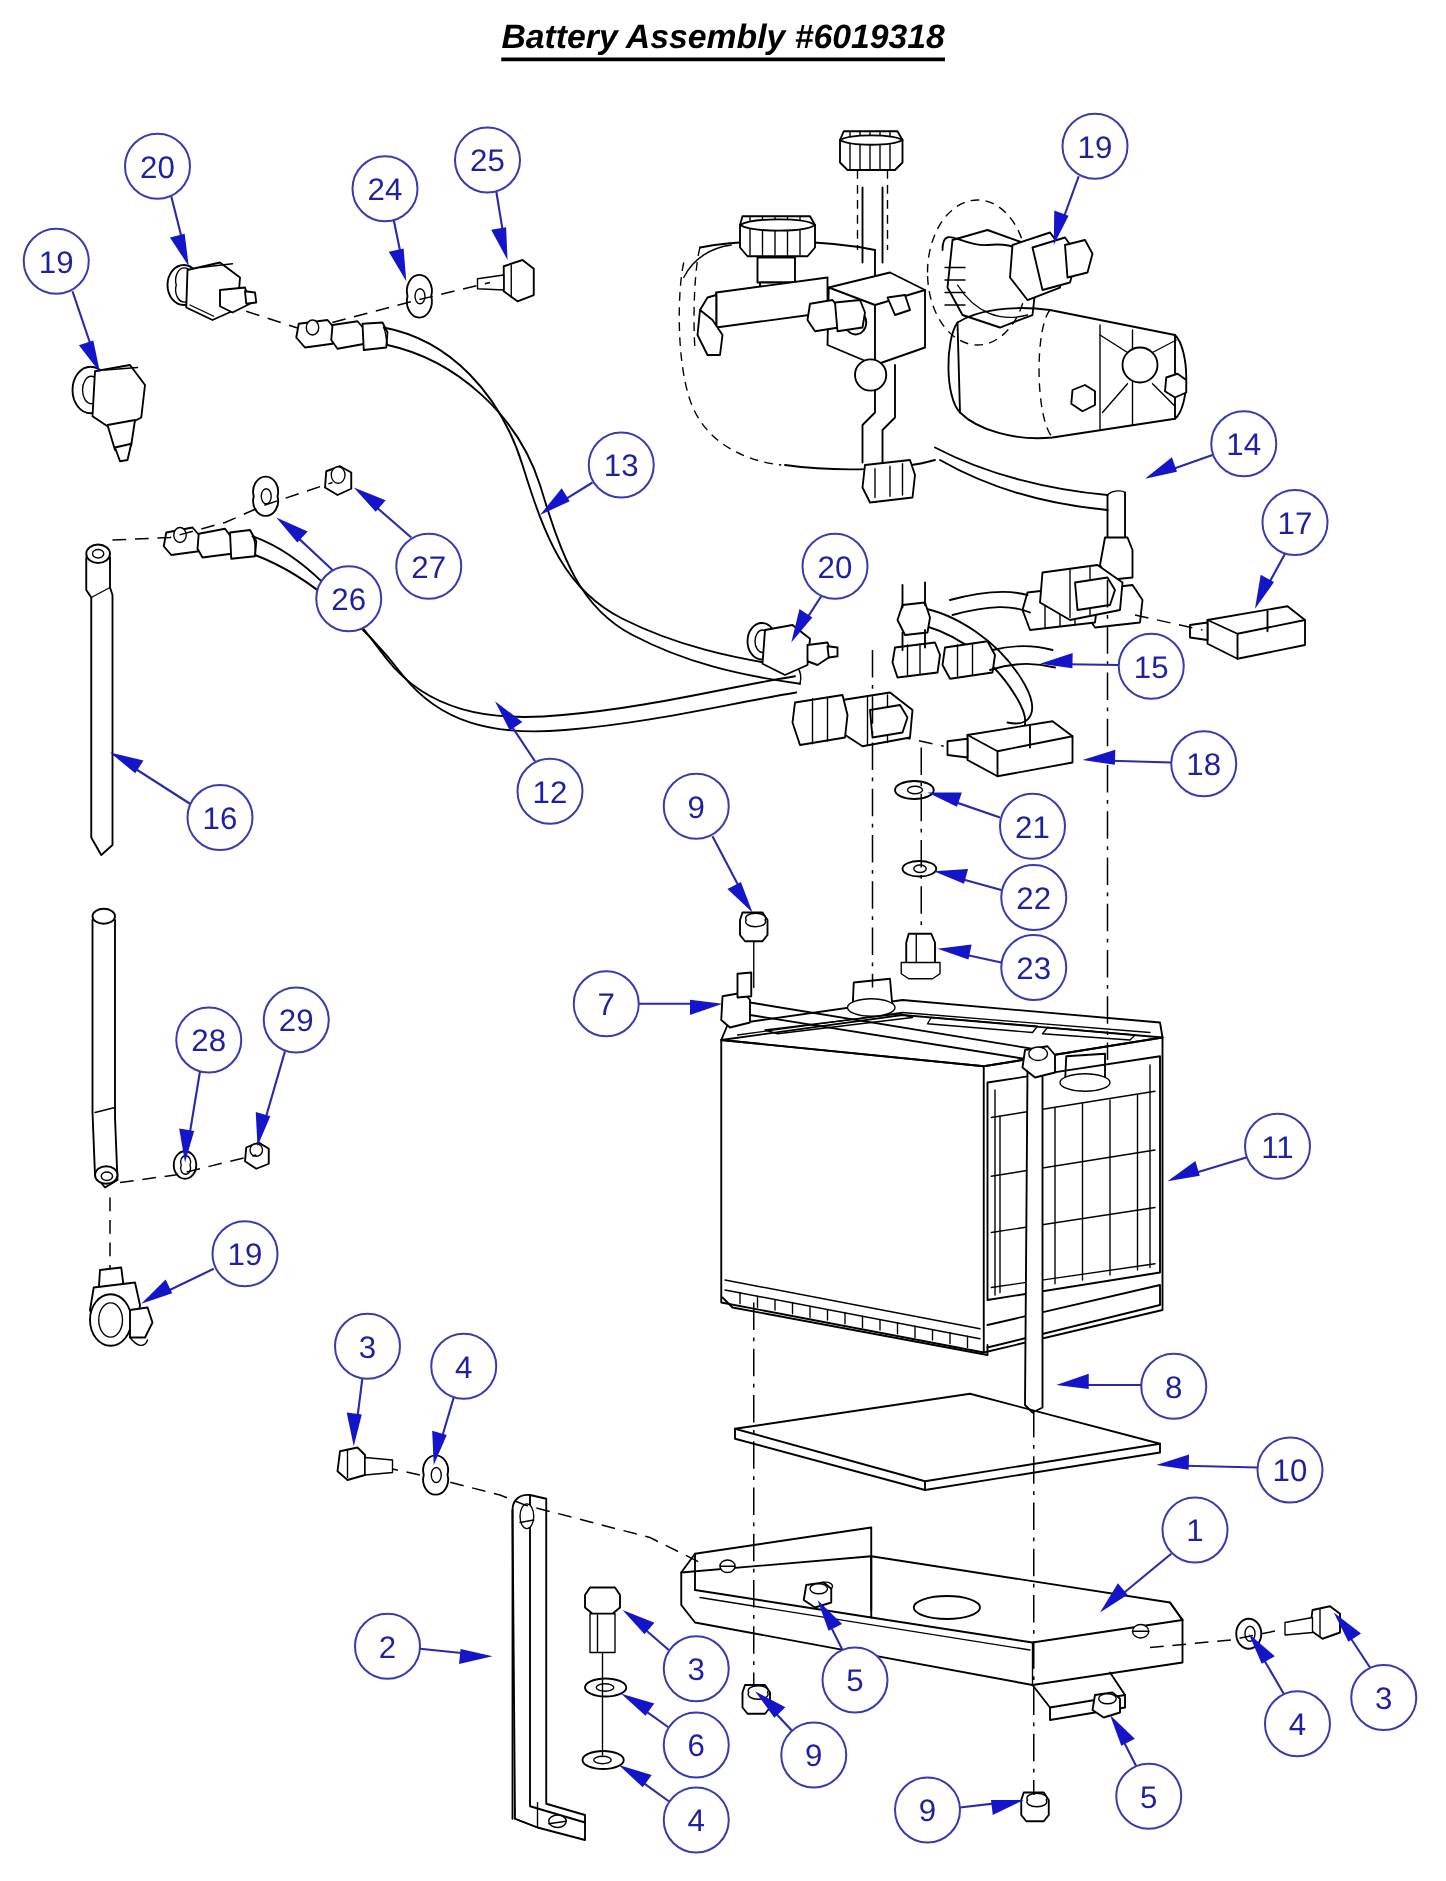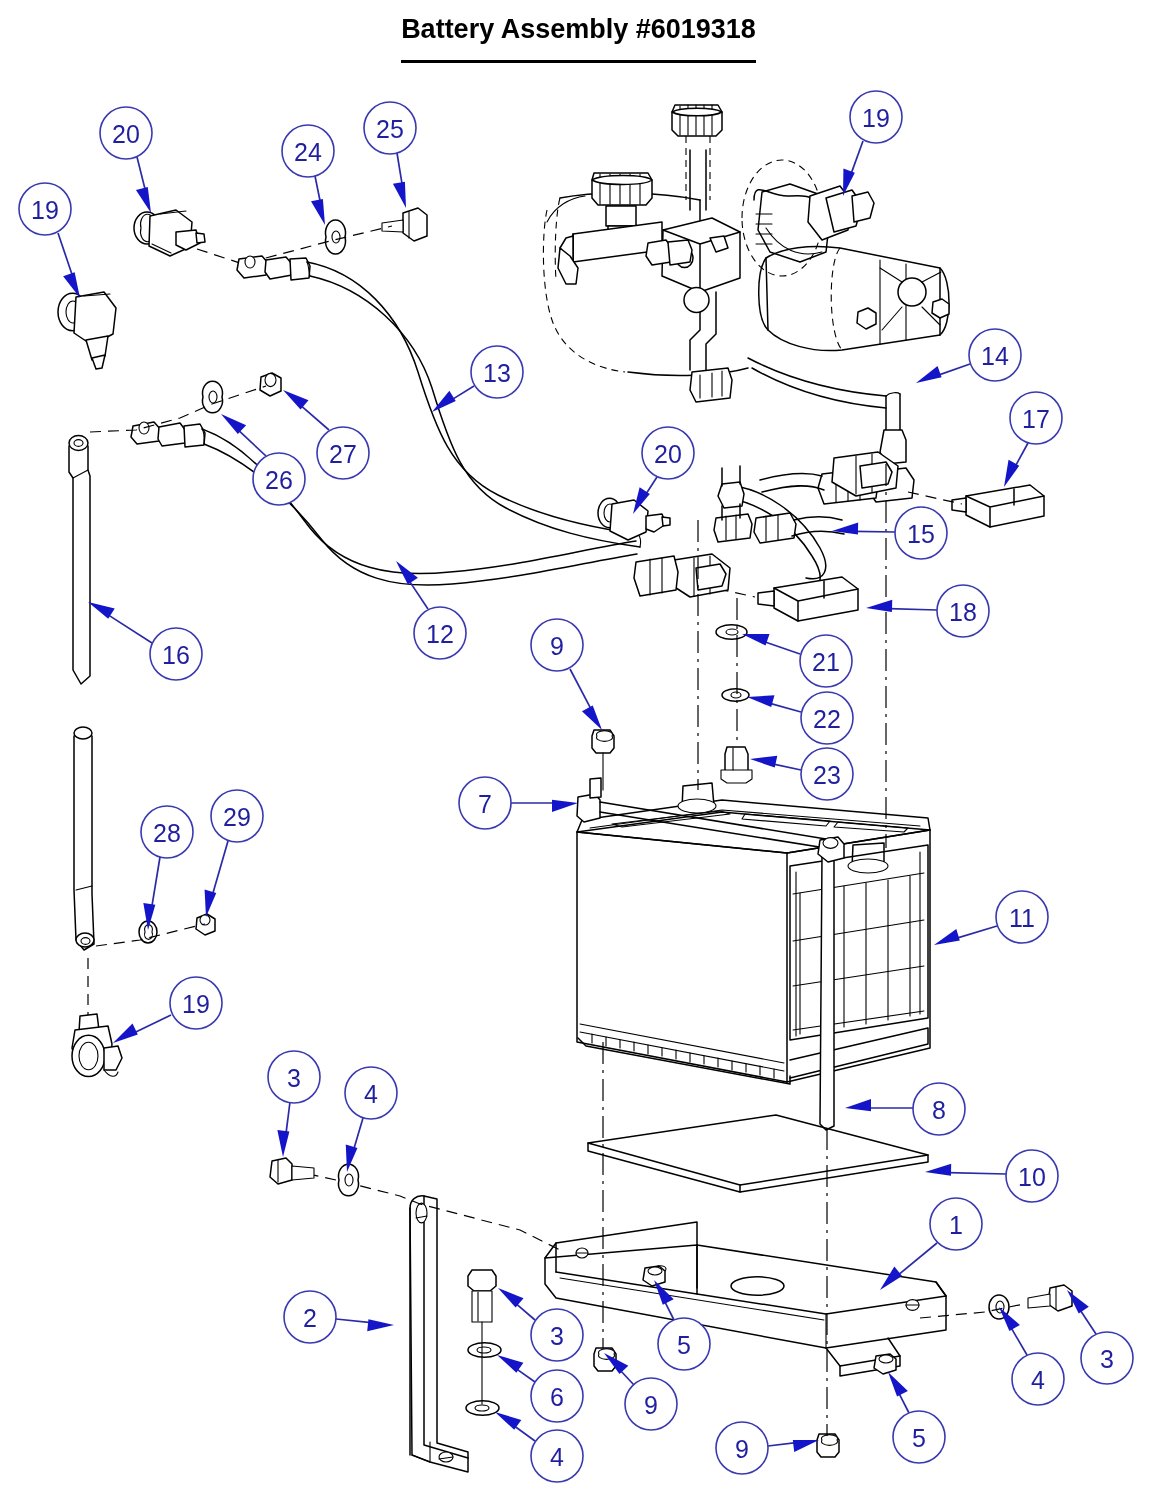--- a/index.html
+++ b/index.html
@@ -2,21 +2,21 @@
 <html><head>
 <meta charset="utf-8">
 <style>
   html,body{margin:0;padding:0;background:#ffffff;}
   body{font-family:"Liberation Sans",sans-serif;}
   #page{position:relative;width:1157px;height:1505px;background:#fff;overflow:hidden;}
   #title{
     position:absolute;left:0;top:14px;width:1157px;text-align:center;
     font-size:27px;font-weight:bold;color:#000;letter-spacing:0px;
   }
-  #title span{border-bottom:3px solid #000;padding-bottom:16px;}
+  #title span{border-bottom:3px solid #000;padding-bottom:2px;font-style:italic;}
   svg.layer{position:absolute;left:0;top:0;width:1157px;height:1505px;}
   .callout-num{
     font-family:"Liberation Sans",sans-serif;font-size:25px;font-weight:normal;
     fill:#1f1fa0;text-anchor:middle;dominant-baseline:central;
   }
   .bub{fill:#ffffff;stroke:#3a3ab0;stroke-width:1.6;}
   .ln{stroke:#000;stroke-width:1.5;fill:none;stroke-linejoin:round;stroke-linecap:round;}
   .ln-t{stroke:#000;stroke-width:1.1;fill:none;stroke-linejoin:round;stroke-linecap:round;}
   .ln-f{stroke:#000;stroke-width:1.5;fill:#fff;stroke-linejoin:round;stroke-linecap:round;}
   .ln-ft{stroke:#000;stroke-width:1.1;fill:#fff;stroke-linejoin:round;stroke-linecap:round;}

